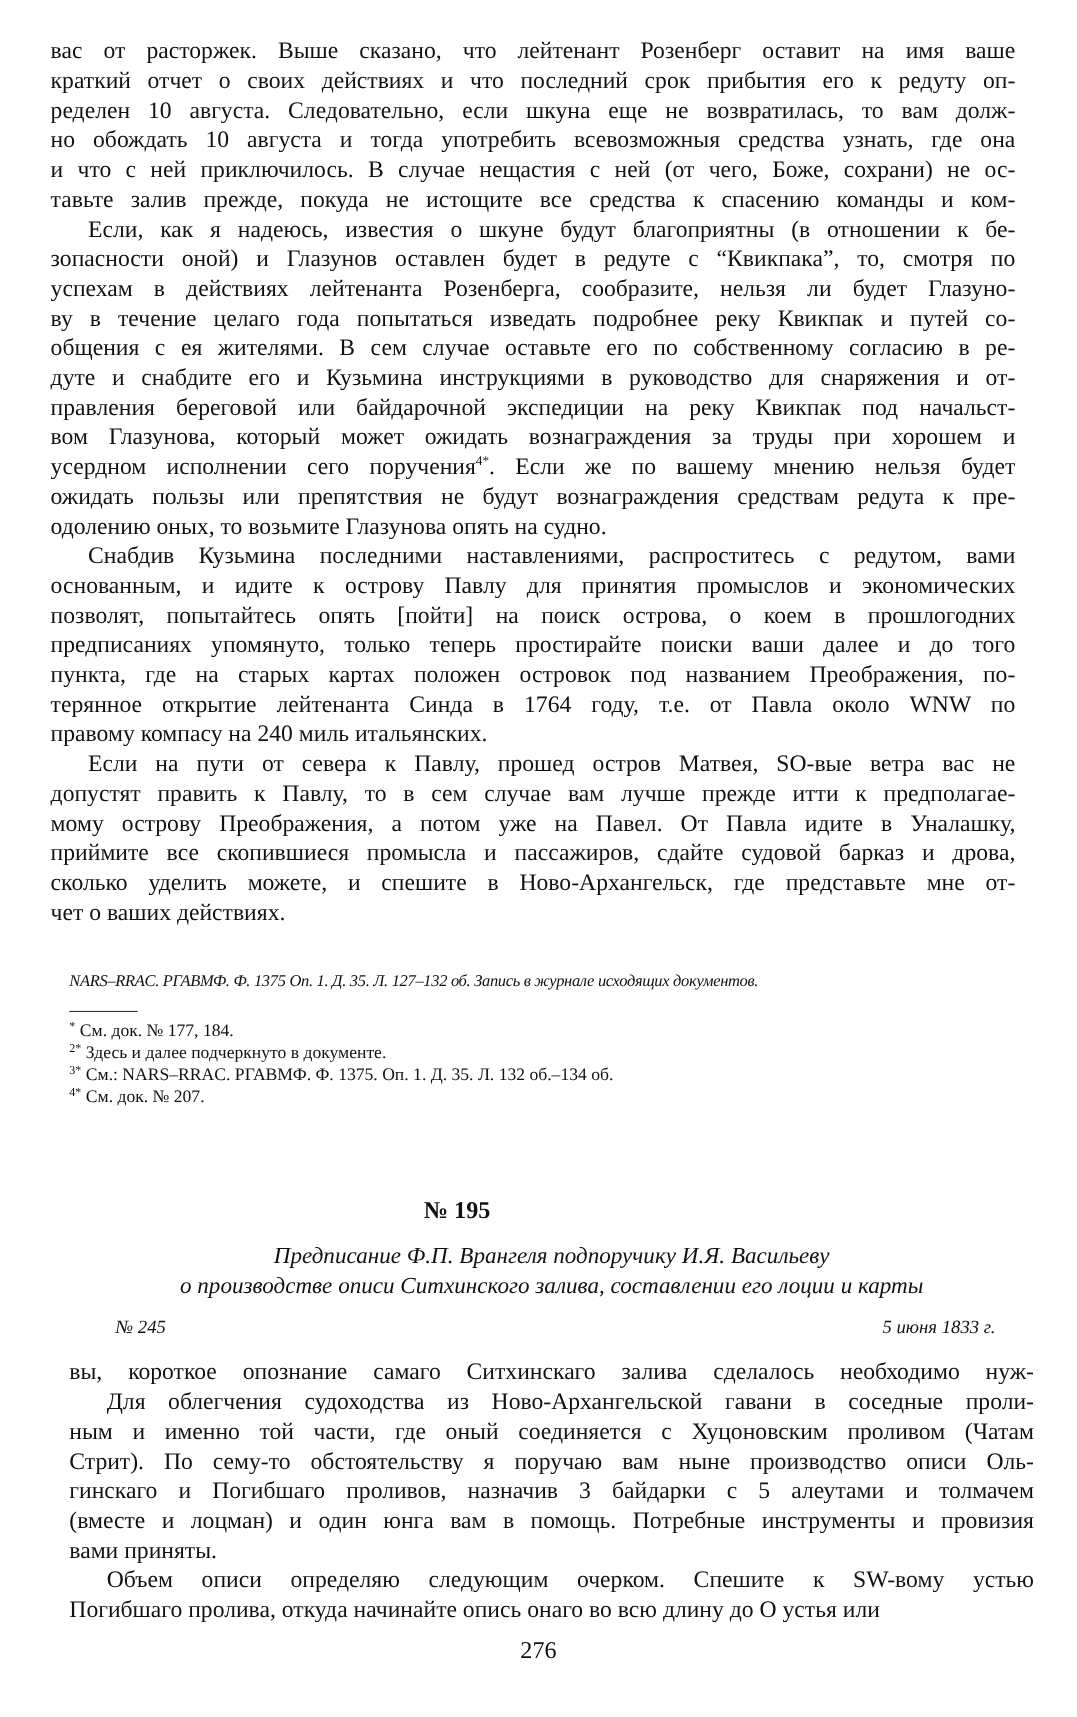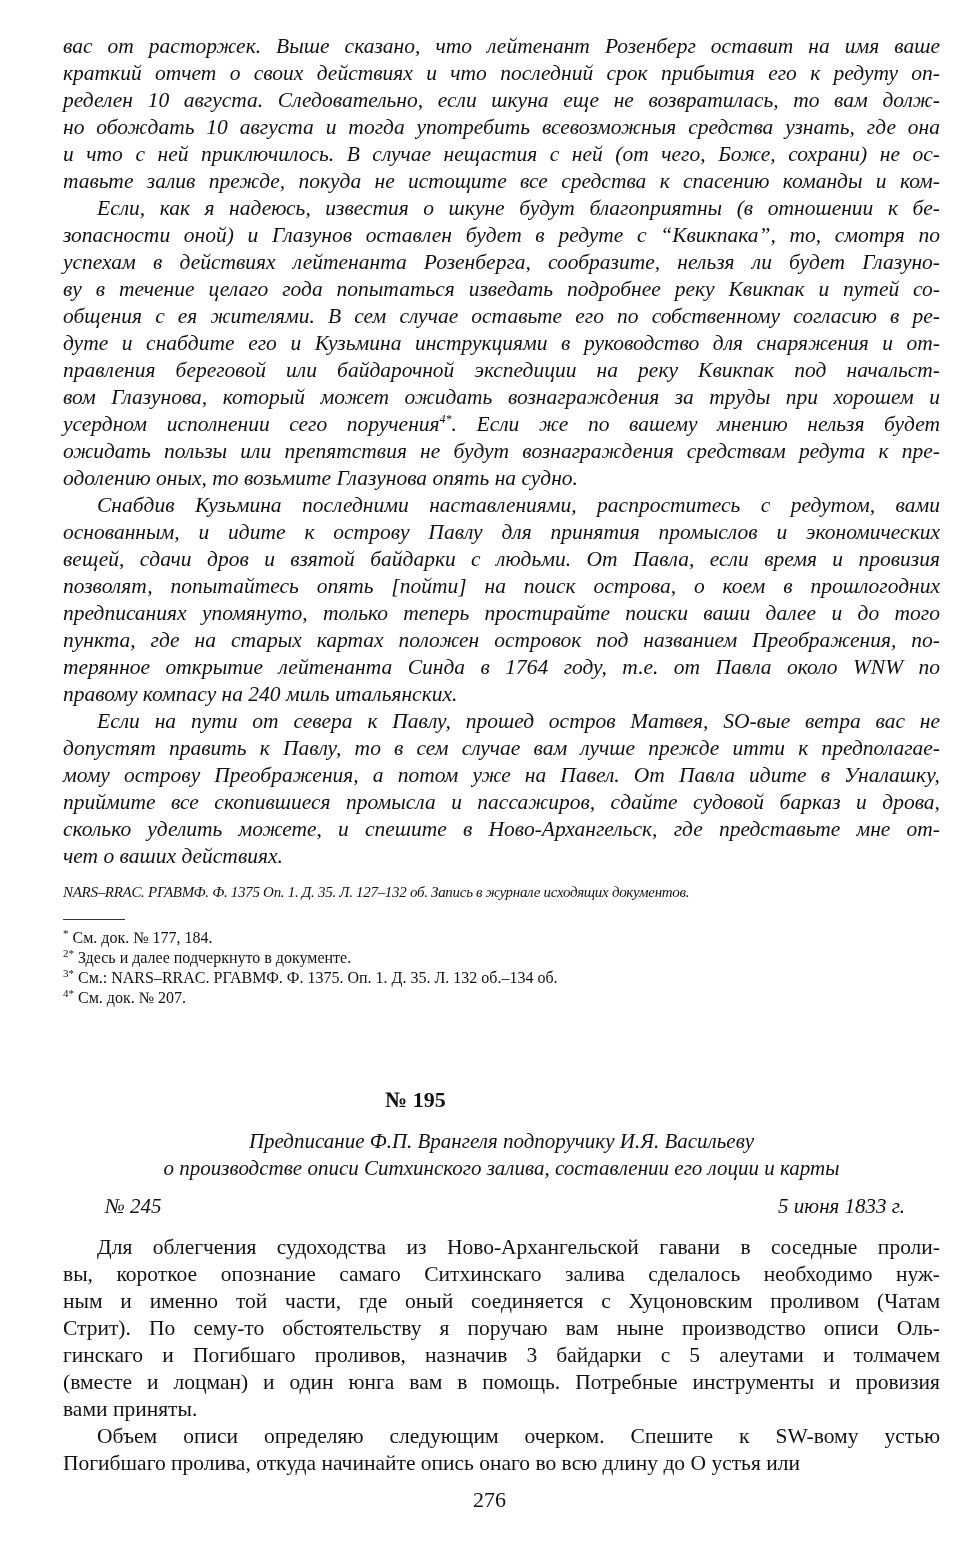--- a/index.html
+++ b/index.html
@@ -1,35 +1,35 @@
 <!DOCTYPE html>
 <html><head>
 <meta charset="utf-8">
 <style>
   html, body { margin: 0; padding: 0; background: #ffffff; }
   body { width: 979px; height: 1561px; position: relative; overflow: hidden;
          font-family: "Liberation Serif", "DejaVu Serif", serif; color: #111; }
-  .page { position: absolute; left: 63px; top: 33px; width: 877px; font-style: italic; }
+  .page { position: absolute; left: 46px; top: 33px; width: 877px; }
   .line { display: block; height: 27px; line-height: 27px; font-size: 21.5px;
           white-space: nowrap; text-align: justify; text-align-last: justify; }
   .line.last { text-align-last: left; }
   .line.indent { padding-left: 34px; }
   sup { font-size: 12px; line-height: 0; vertical-align: 8px; }
   .source { position: absolute; left: 63px; top: 884px; font-style: italic;
             font-size: 15px; letter-spacing: -0.3px; white-space: nowrap; }
   .fn-rule { position: absolute; left: 63px; top: 919px; width: 62px; height: 1px; background: #333; }
   .footnotes { position: absolute; left: 63px; top: 928px; }
   .fn { display: block; height: 20px; line-height: 20px; font-size: 16px; white-space: nowrap; }
   .fn sup { font-size: 11px; vertical-align: 6px; }
   .doc-number { position: absolute; left: 0; width: 831px; top: 1087px; text-align: center;
                 font-weight: bold; font-size: 22px; }
   .doc-title { position: absolute; left: 63px; width: 877px; top: 1128px; text-align: center;
                font-style: italic; font-size: 21px; line-height: 27px; }
   .doc-meta { position: absolute; left: 105px; width: 800px; top: 1193px; font-style: italic;
-              font-size: 21px; line-height: 27px; }
+              font-size: 17px; line-height: 27px; }
   .doc-meta .ref { float: left; }
   .doc-meta .date { float: right; }
   .body2 { position: absolute; left: 63px; top: 1234px; width: 877px; }
   .page-number { position: absolute; left: 0; width: 979px; top: 1487px; text-align: center;
                  font-size: 22px; }
 </style>
 </head>
 <body>
 
 <div class="page" id="cont">
@@ -50,21 +50,20 @@
       <span class="line">дуте и снабдите его и Кузьмина инструкциями в руководство для снаряжения и от-</span>
       <span class="line">правления береговой или байдарочной экспедиции на реку Квикпак под начальст-</span>
       <span class="line">вом Глазунова, который может ожидать вознаграждения за труды при хорошем и</span>
       <span class="line">усердном исполнении сего поручения<sup>4*</sup>. Если же по вашему мнению нельзя будет</span>
       <span class="line">ожидать пользы или препятствия не будут вознаграждения средствам редута к пре-</span>
       <span class="line last">одолению оных, то возьмите Глазунова опять на судно.</span>
     </div>
     <div>
       <span class="line indent">Снабдив Кузьмина последними наставлениями, распроститесь с редутом, вами</span>
       <span class="line">основанным, и идите к острову Павлу для принятия промыслов и экономических</span>
-      <span class="line">вещей, сдачи дров и взятой байдарки с людьми. От Павла, если время и провизия</span>
       <span class="line">позволят, попытайтесь опять [пойти] на поиск острова, о коем в прошлогодних</span>
       <span class="line">предписаниях упомянуто, только теперь простирайте поиски ваши далее и до того</span>
       <span class="line">пункта, где на старых картах положен островок под названием Преображения, по-</span>
       <span class="line">терянное открытие лейтенанта Синда в 1764 году, т.е. от Павла около WNW по</span>
       <span class="line last">правому компасу на 240 миль итальянских.</span>
     </div>
     <div>
       <span class="line indent">Если на пути от севера к Павлу, прошед остров Матвея, SO-вые ветра вас не</span>
       <span class="line">допустят править к Павлу, то в сем случае вам лучше прежде итти к предполагае-</span>
       <span class="line">мому острову Преображения, а потом уже на Павел. От Павла идите в Уналашку,</span>
@@ -87,22 +86,22 @@
 <div class="doc-title">
   <div>Предписание Ф.П. Врангеля подпоручику И.Я. Васильеву</div>
   <div>о производстве описи Ситхинского залива, составлении его лоции и карты</div>
 </div>
 <div class="doc-meta">
   <span class="ref">№ 245</span>
   <span class="date">5 июня 1833 г.</span>
 </div>
 <div class="body2" id="body2">
     <div>
+      <span class="line">вы, короткое опознание самаго Ситхинскаго залива сделалось необходимо нуж-</span>
       <span class="line indent">Для облегчения судоходства из Ново-Архангельской гавани в соседные проли-</span>
-      <span class="line">вы, короткое опознание самаго Ситхинскаго залива сделалось необходимо нуж-</span>
       <span class="line">ным и именно той части, где оный соединяется с Хуцоновским проливом (Чатам</span>
       <span class="line">Стрит). По сему-то обстоятельству я поручаю вам ныне производство описи Оль-</span>
       <span class="line">гинскаго и Погибшаго проливов, назначив 3 байдарки с 5 алеутами и толмачем</span>
       <span class="line">(вместе и лоцман) и один юнга вам в помощь. Потребные инструменты и провизия</span>
       <span class="line last">вами приняты.</span>
     </div>
     <div>
       <span class="line indent">Объем описи определяю следующим очерком. Спешите к SW-вому устью</span>
       <span class="line last">Погибшаго пролива, откуда начинайте опись онаго во всю длину до О устья или</span>
     </div>

